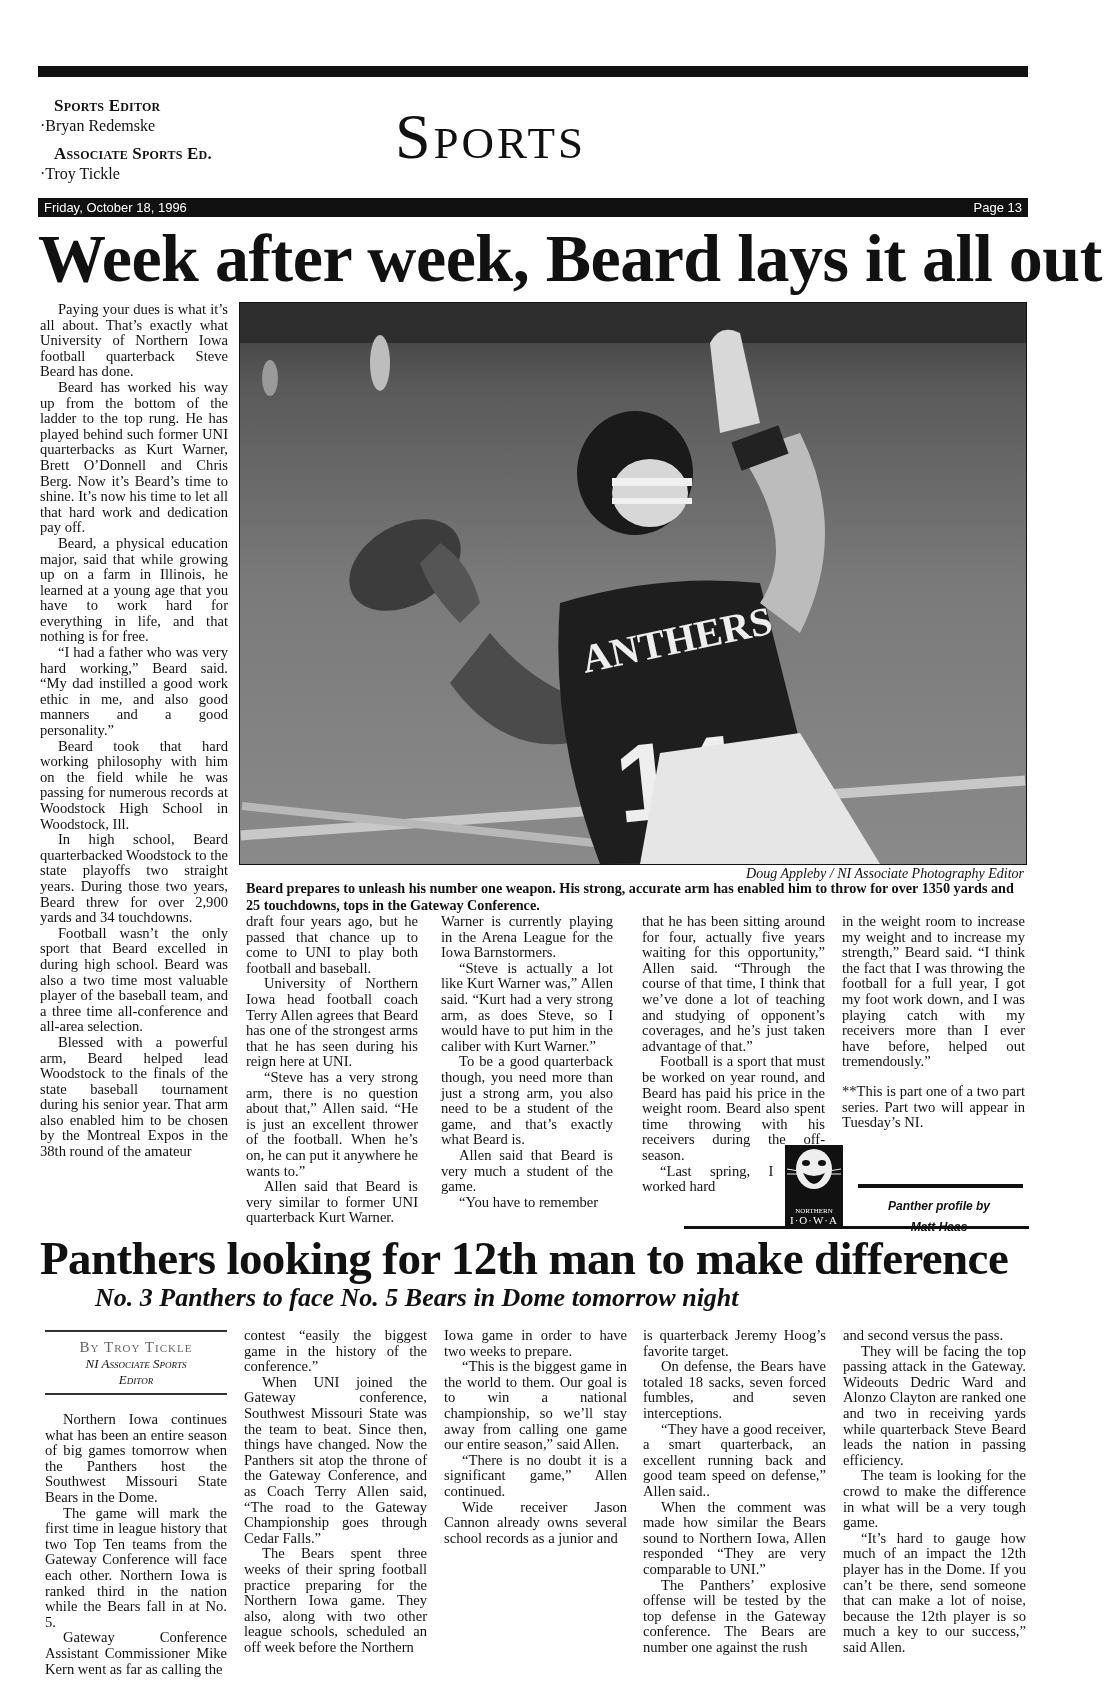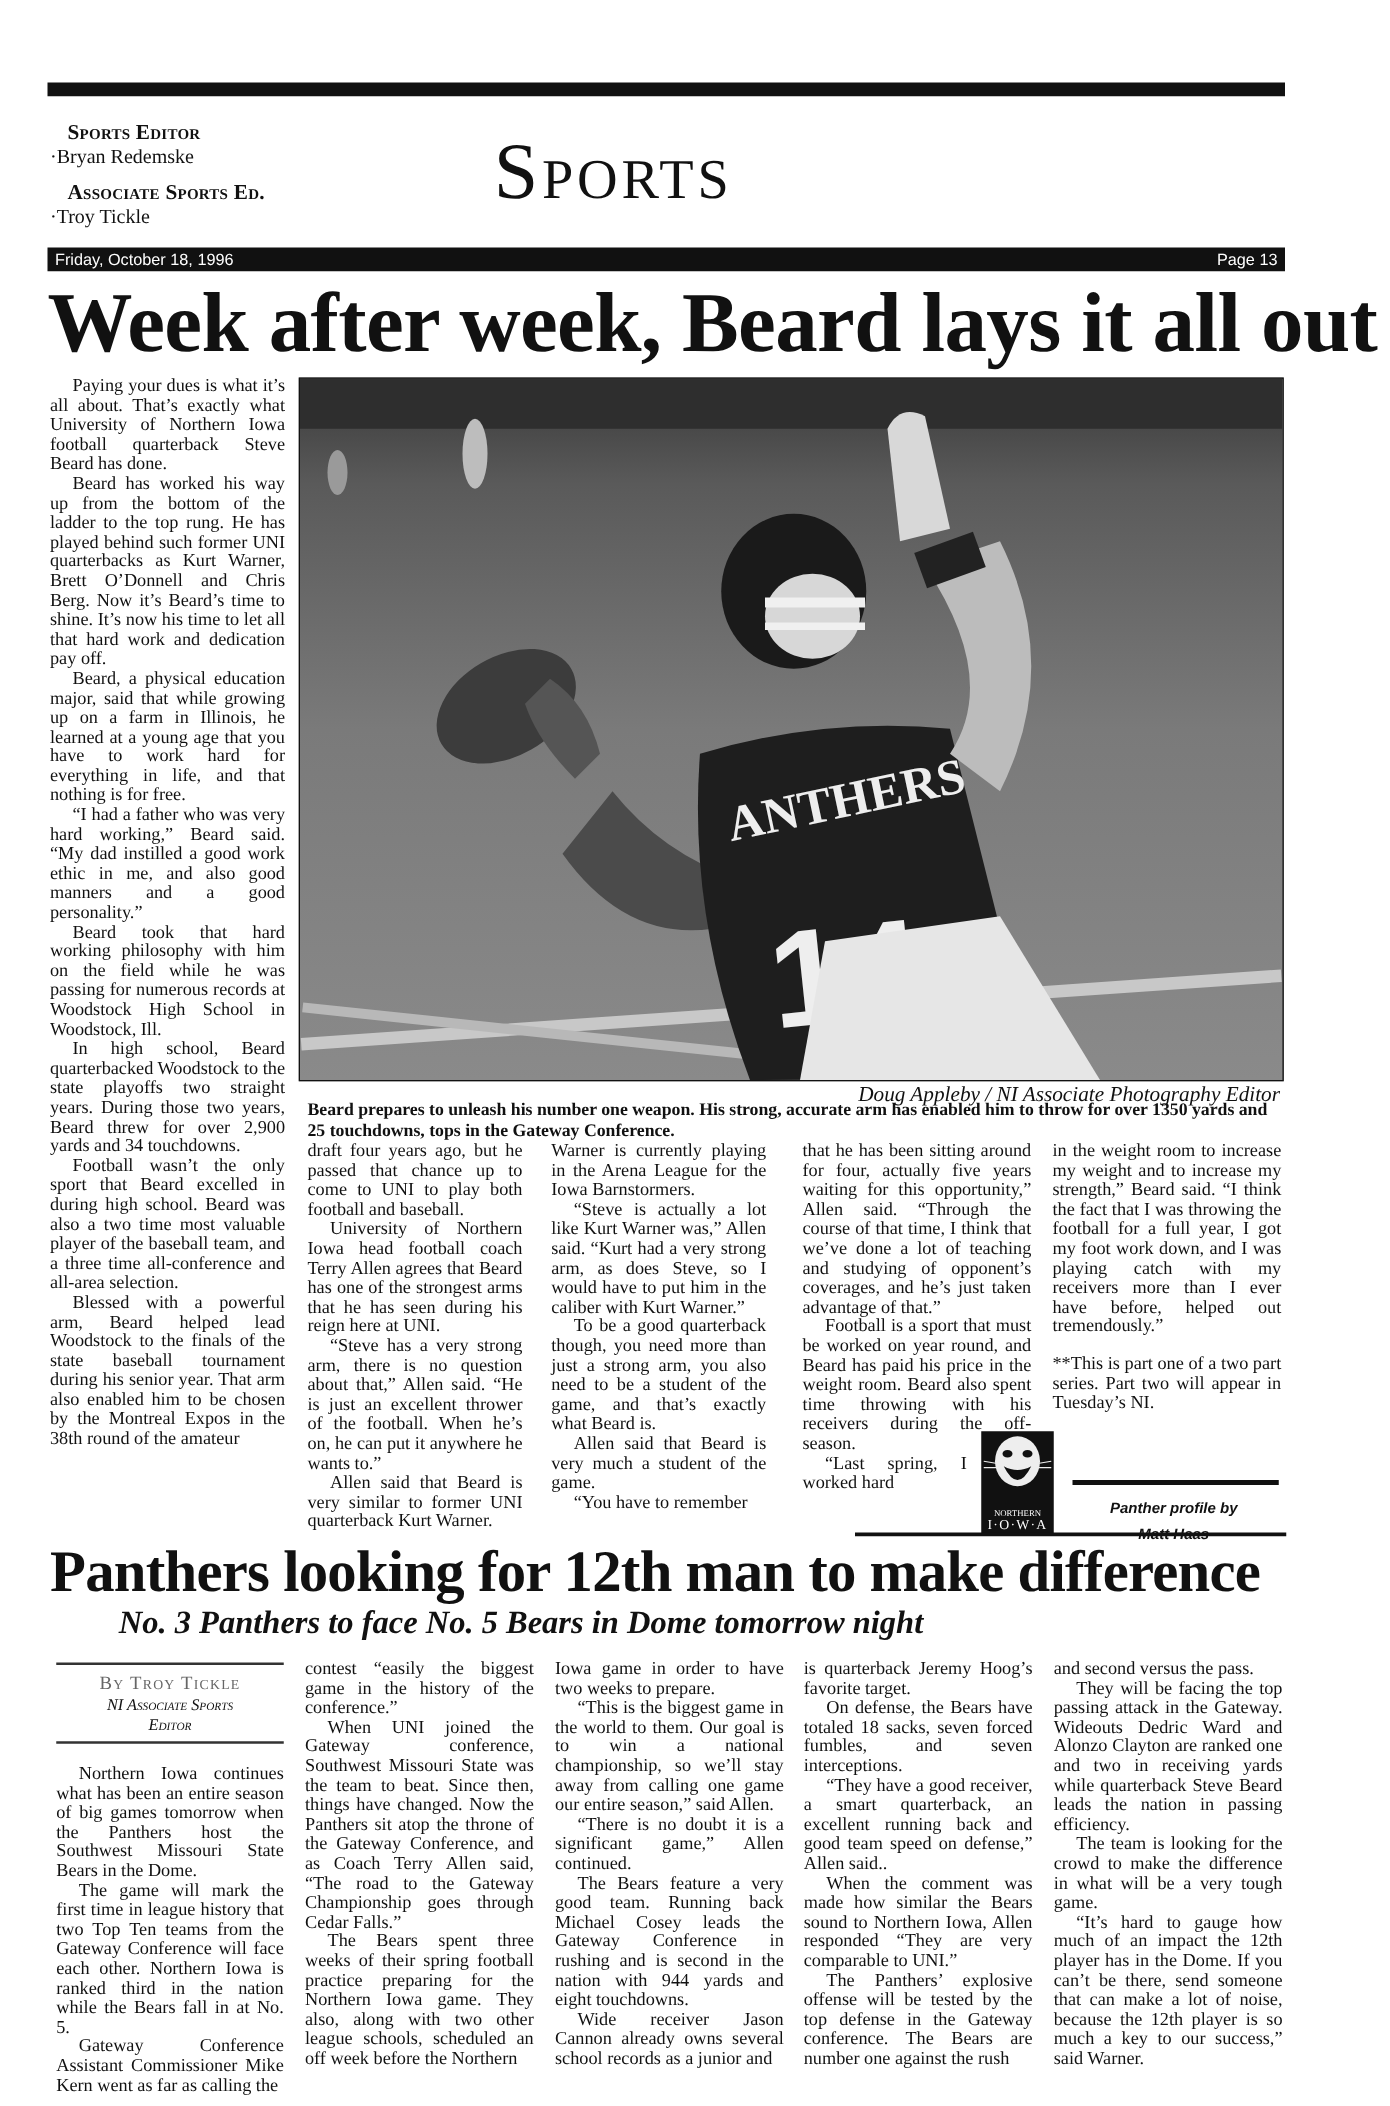--- a/index.html
+++ b/index.html
@@ -19,21 +19,21 @@
 
   .headline1 { position: absolute; left: 38px; top: 226px; width: 990px; font-family: "Liberation Serif", serif; font-weight: bold; font-size: 68px; line-height: 64px; white-space: nowrap; letter-spacing: -0.5px; }
 
   .col { position: absolute; font-family: "Liberation Serif", serif; font-size: 14.6px; line-height: 15.6px; text-align: justify; }
   .col p { margin: 0; text-indent: 18px; }
   .col p.noindent { text-indent: 0; }
 
   .photo { position: absolute; left: 239px; top: 302px; width: 786px; height: 561px; border: 1px solid #111; overflow: hidden; background: #6e6e6e; }
   .photo svg { display: block; }
 
-  .photo-credit { position: absolute; right: 88px; top: 866px; font-family: "Liberation Serif", serif; font-style: italic; font-size: 17px; text-align: center; }
+  .photo-credit { position: absolute; right: 88px; top: 866px; font-family: "Liberation Serif", serif; font-style: italic; font-size: 14px; text-align: center; }
   .caption { position: absolute; left: 246px; top: 880px; width: 780px; font-family: "Liberation Serif", serif; font-weight: bold; font-size: 14.2px; line-height: 17px; }
 
   .logo { position: absolute; left: 785px; top: 1145px; width: 58px; height: 83px; background: #111; }
   .logo .wordmark { position: absolute; bottom: 2px; left: 0; width: 58px; text-align: center; color: #fff; font-family: "Liberation Serif", serif; font-size: 7px; line-height: 8px; }
   .logo .wordmark .big { font-size: 11px; line-height: 11px; letter-spacing: 1px; }
 
   .profile-rule { position: absolute; left: 858px; top: 1184px; width: 165px; height: 4px; background: #111; }
   .profile-credit { position: absolute; left: 850px; top: 1196px; width: 178px; text-align: center; font-family: "Liberation Sans", sans-serif; font-weight: bold; font-style: italic; font-size: 12px; line-height: 21px; }
   .hard-rule { position: absolute; left: 684px; top: 1226px; width: 345px; height: 3px; background: #111; }
 
@@ -190,30 +190,29 @@
 <div class="col" style="left:244px; top:1328px; width:183px;">
   <p class="noindent">contest “easily the biggest game in the history of the conference.”</p>
   <p>When UNI joined the Gateway conference, Southwest Missouri State was the team to beat. Since then, things have changed. Now the Panthers sit atop the throne of the Gateway Conference, and as Coach Terry Allen said, “The road to the Gateway Championship goes through Cedar Falls.”</p>
   <p>The Bears spent three weeks of their spring football practice preparing for the Northern Iowa game. They also, along with two other league schools, scheduled an off week before the Northern</p>
 </div>
 
 <div class="col" style="left:444px; top:1328px; width:183px;">
   <p class="noindent">Iowa game in order to have two weeks to prepare.</p>
   <p>“This is the biggest game in the world to them. Our goal is to win a national championship, so we’ll stay away from calling one game our entire season,” said Allen.</p>
   <p>“There is no doubt it is a significant game,” Allen continued.</p>
-  <p>The Bears feature a very good team. Running back Michael Cosey leads the Gateway Conference in rushing and is second in the nation with 944 yards and eight touchdowns.</p>
   <p>Wide receiver Jason Cannon already owns several school records as a junior and</p>
 </div>
 
 <div class="col" style="left:643px; top:1328px; width:183px;">
   <p class="noindent">is quarterback Jeremy Hoog’s favorite target.</p>
   <p>On defense, the Bears have totaled 18 sacks, seven forced fumbles, and seven interceptions.</p>
   <p>“They have a good receiver, a smart quarterback, an excellent running back and good team speed on defense,” Allen said..</p>
   <p>When the comment was made how similar the Bears sound to Northern Iowa, Allen responded “They are very comparable to UNI.”</p>
   <p>The Panthers’ explosive offense will be tested by the top defense in the Gateway conference. The Bears are number one against the rush</p>
 </div>
 
 <div class="col" style="left:843px; top:1328px; width:183px;">
   <p class="noindent">and second versus the pass.</p>
   <p>They will be facing the top passing attack in the Gateway. Wideouts Dedric Ward and Alonzo Clayton are ranked one and two in receiving yards while quarterback Steve Beard leads the nation in passing efficiency.</p>
   <p>The team is looking for the crowd to make the difference in what will be a very tough game.</p>
-  <p>“It’s hard to gauge how much of an impact the 12th player has in the Dome. If you can’t be there, send someone that can make a lot of noise, because the 12th player is so much a key to our success,” said Warner.</p>
+  <p>“It’s hard to gauge how much of an impact the 12th player has in the Dome. If you can’t be there, send someone that can make a lot of noise, because the 12th player is so much a key to our success,” said Allen.</p>
 </div>
 
 </body></html>

